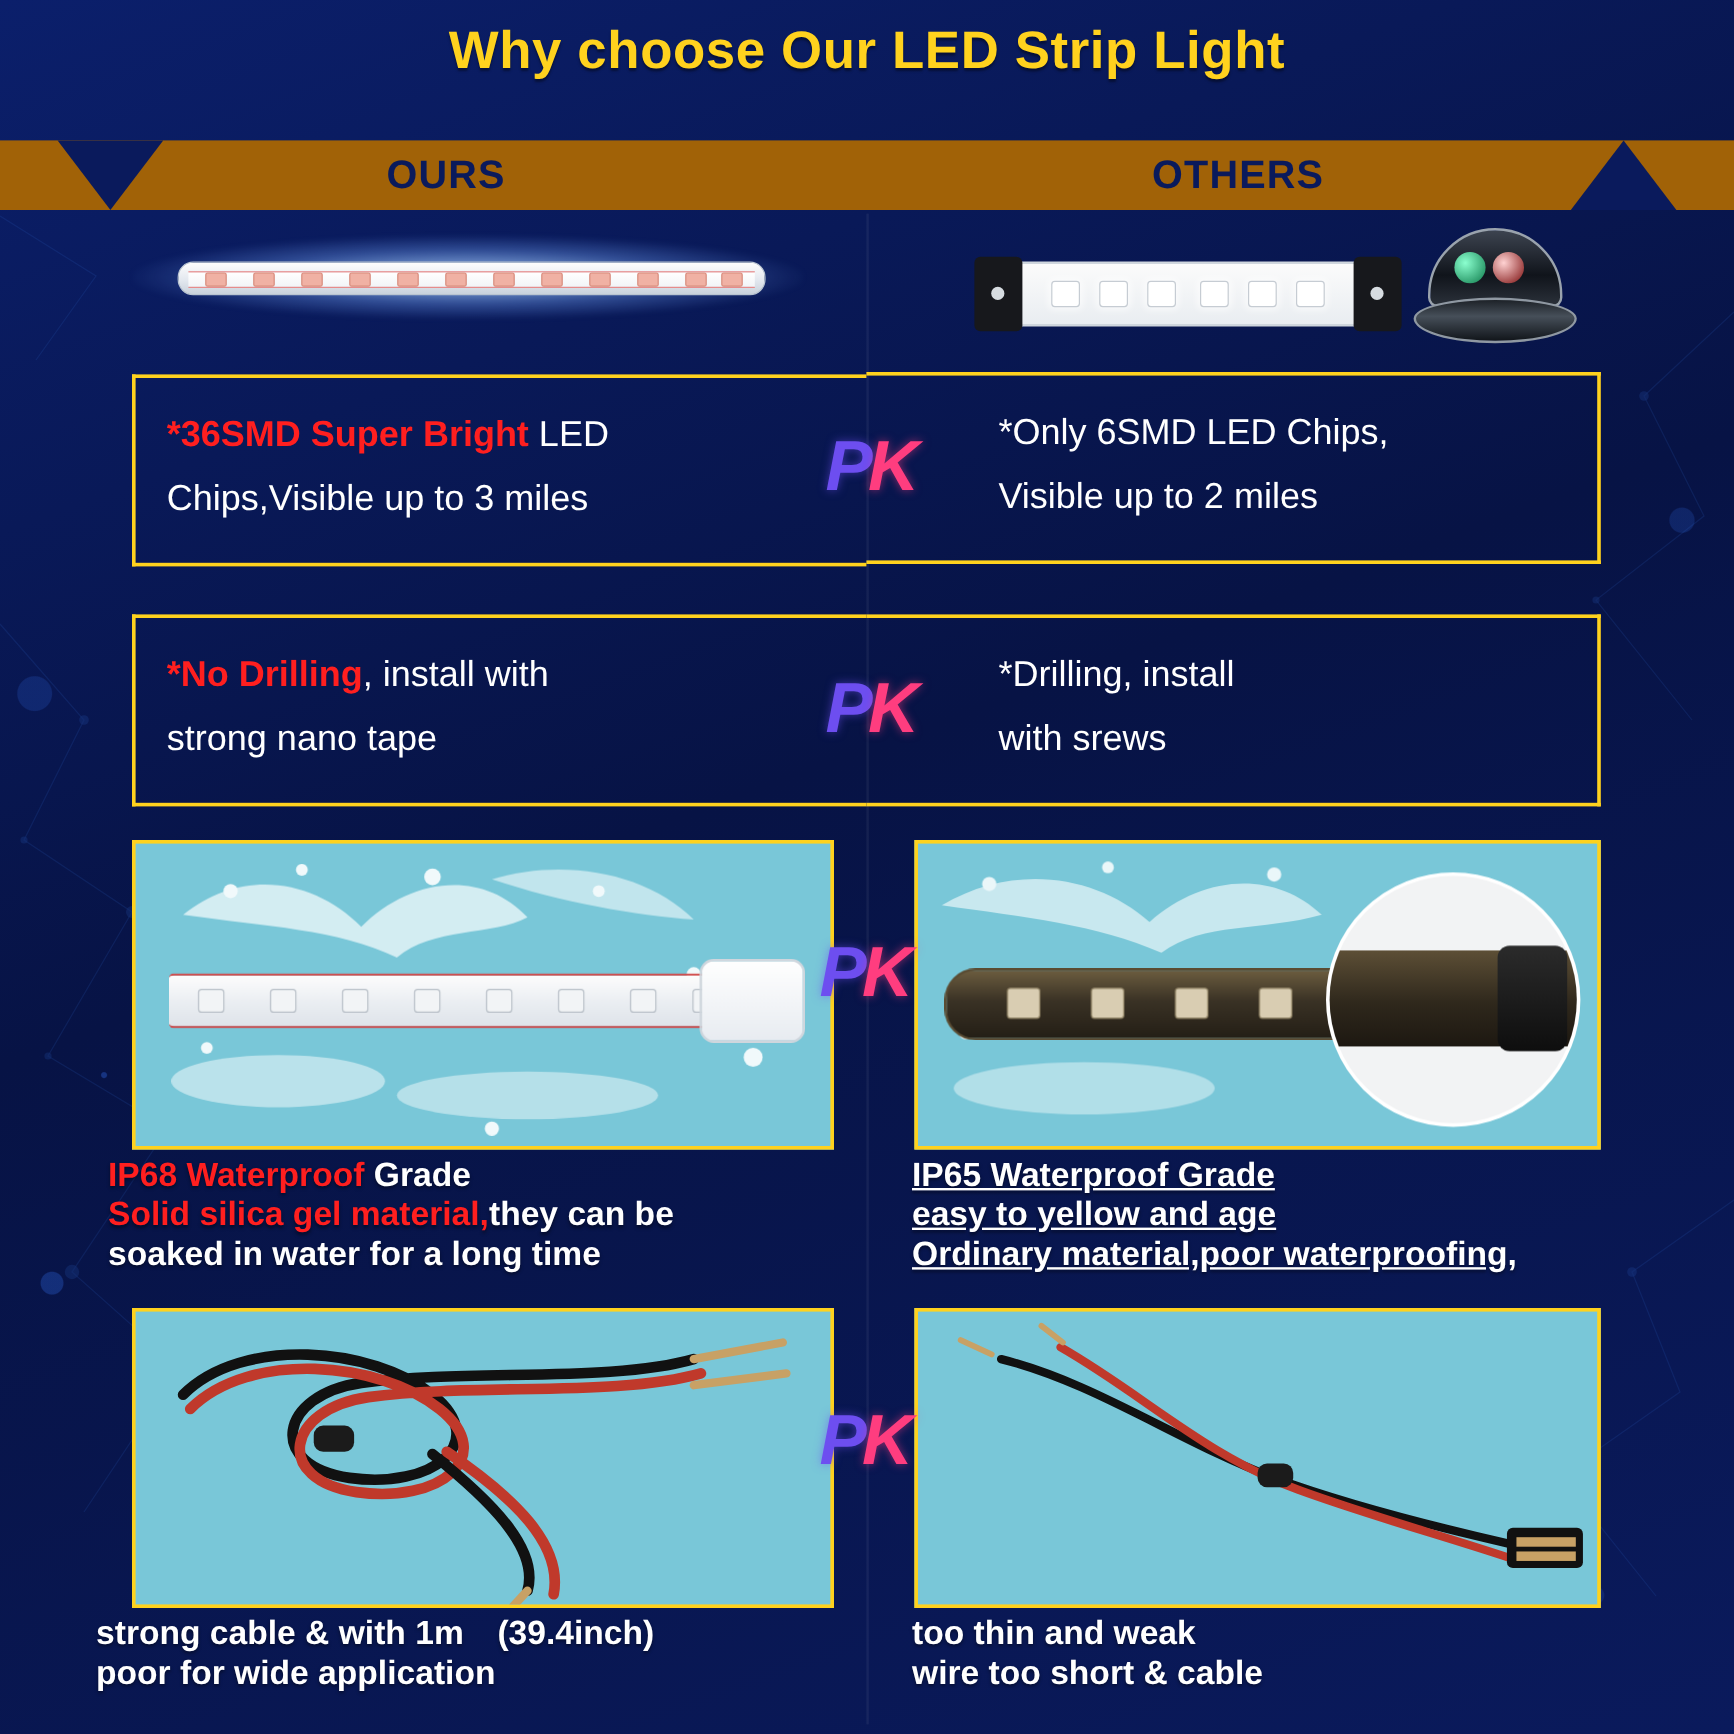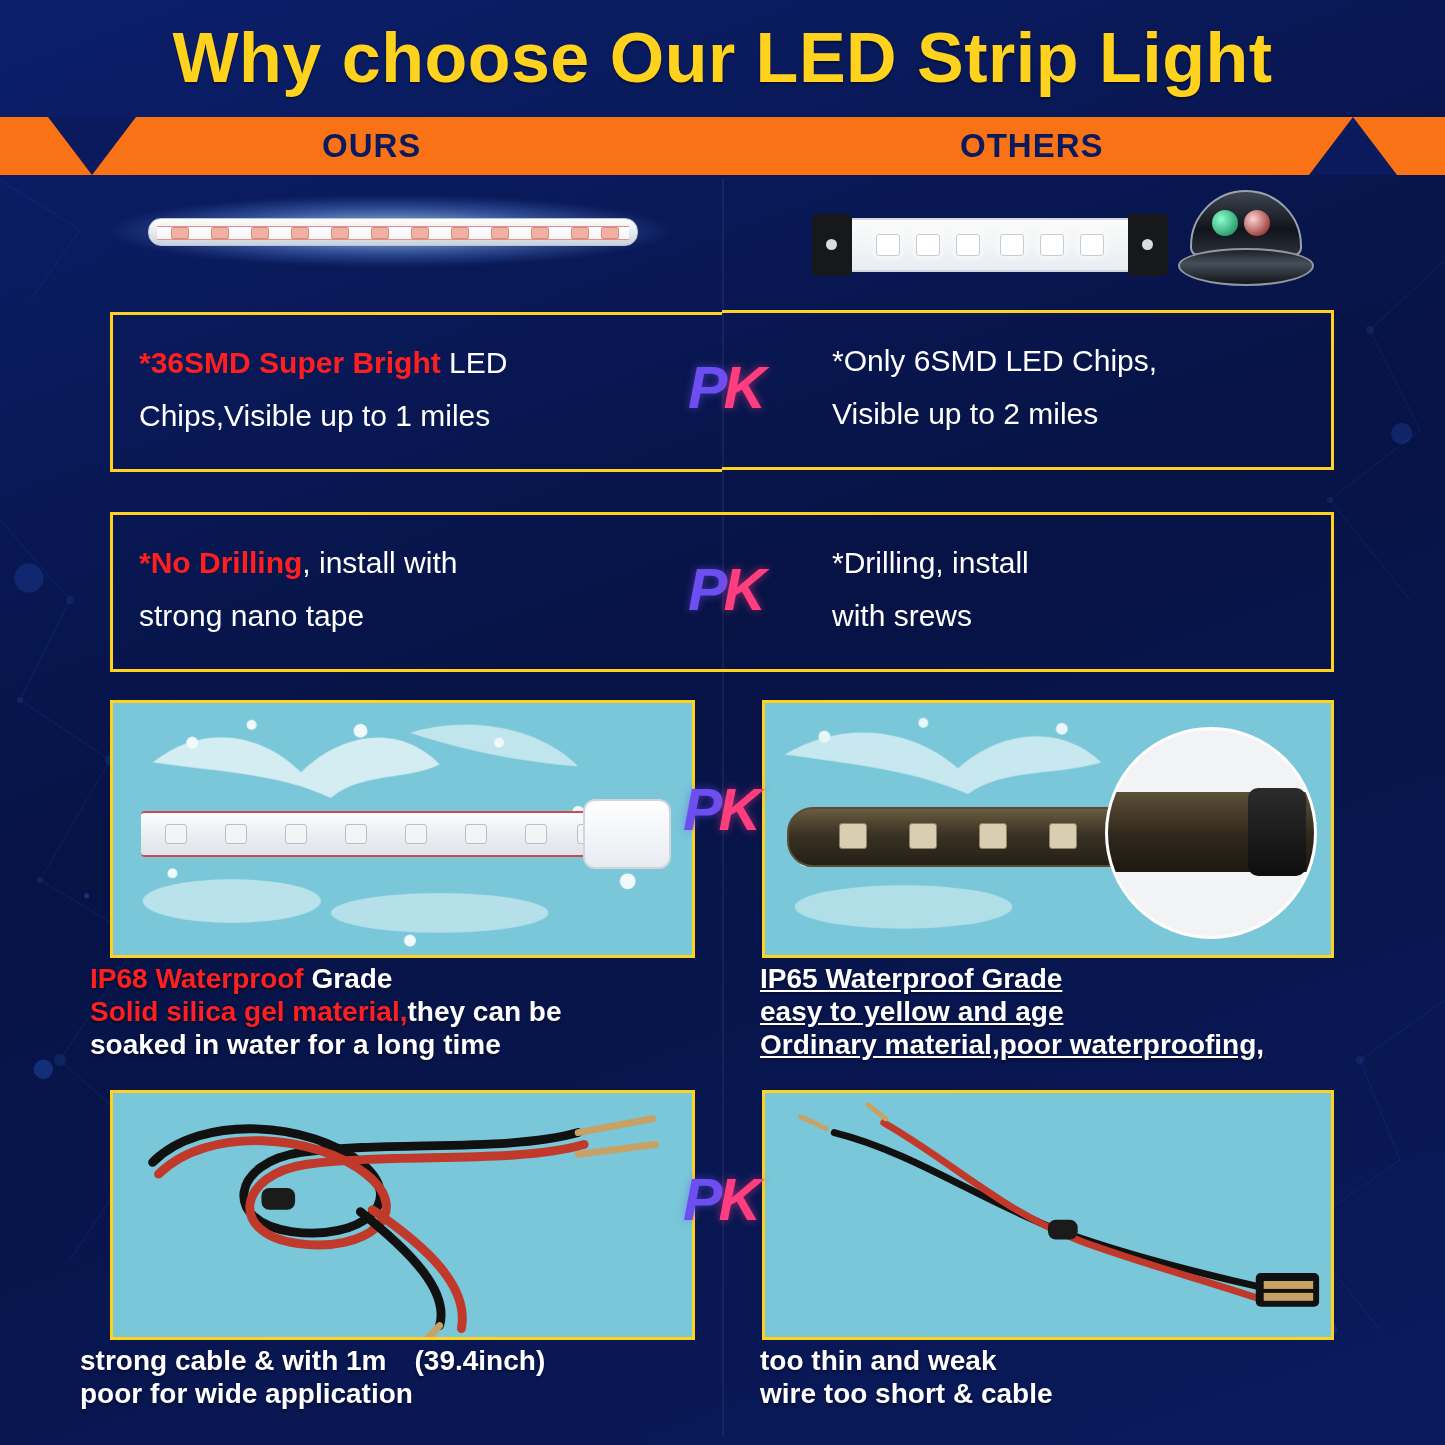--- a/index.html
+++ b/index.html
@@ -24,28 +24,28 @@
     pointer-events:none;
   }
   .bg-lines{position:absolute;inset:0;opacity:.35;pointer-events:none;}
 
   .page{position:absolute;inset:0;}
 
   
   .title{
     position:absolute;left:0;right:0;top:18px;
     text-align:center;
-    font-size:70px;font-weight:bold;
+    font-size:44px;font-weight:bold;
     color:#ffd21e;
     letter-spacing:.5px;
     text-shadow:0 2px 2px rgba(0,0,0,.4);
   }
   .band{
     position:absolute;left:0;right:0;top:117px;height:58px;
-    background:#f97316;
+    background:#a16207;
   }
   .band .lbl{
     position:absolute;top:50%;transform:translateY(-50%);
     color:#0a1a5c;font-size:33px;font-weight:bold;letter-spacing:1px;
   }
   .band .ours{left:322px;}
   .band .others{left:960px;}
   .band .notch{
     position:absolute;top:0;bottom:0;width:0;height:0;
     border-left:44px solid transparent;border-right:44px solid transparent;
@@ -292,21 +292,21 @@
       <div class="lens-g"></div>
       <div class="lens-r"></div>
       <div class="base"></div>
     </div>
   </div>
 
   <div class="fbox row1-l">
     <div class="line">
       <span class="hl">*36SMD Super Bright</span><span> LED</span>
     </div>
-    <div class="line">Chips,Visible up to 1 miles</div>
+    <div class="line">Chips,Visible up to 3 miles</div>
   </div>
   <div class="fbox row1-r">
     <div class="line">*Only 6SMD LED Chips,</div>
     <div class="line">Visible up to 2 miles</div>
   </div>
   <div class="pk" style="left:650px;top:338px">
     <span class="p">P</span><span class="k">K</span>
   </div>
 
   <div class="fbox row2-l">

